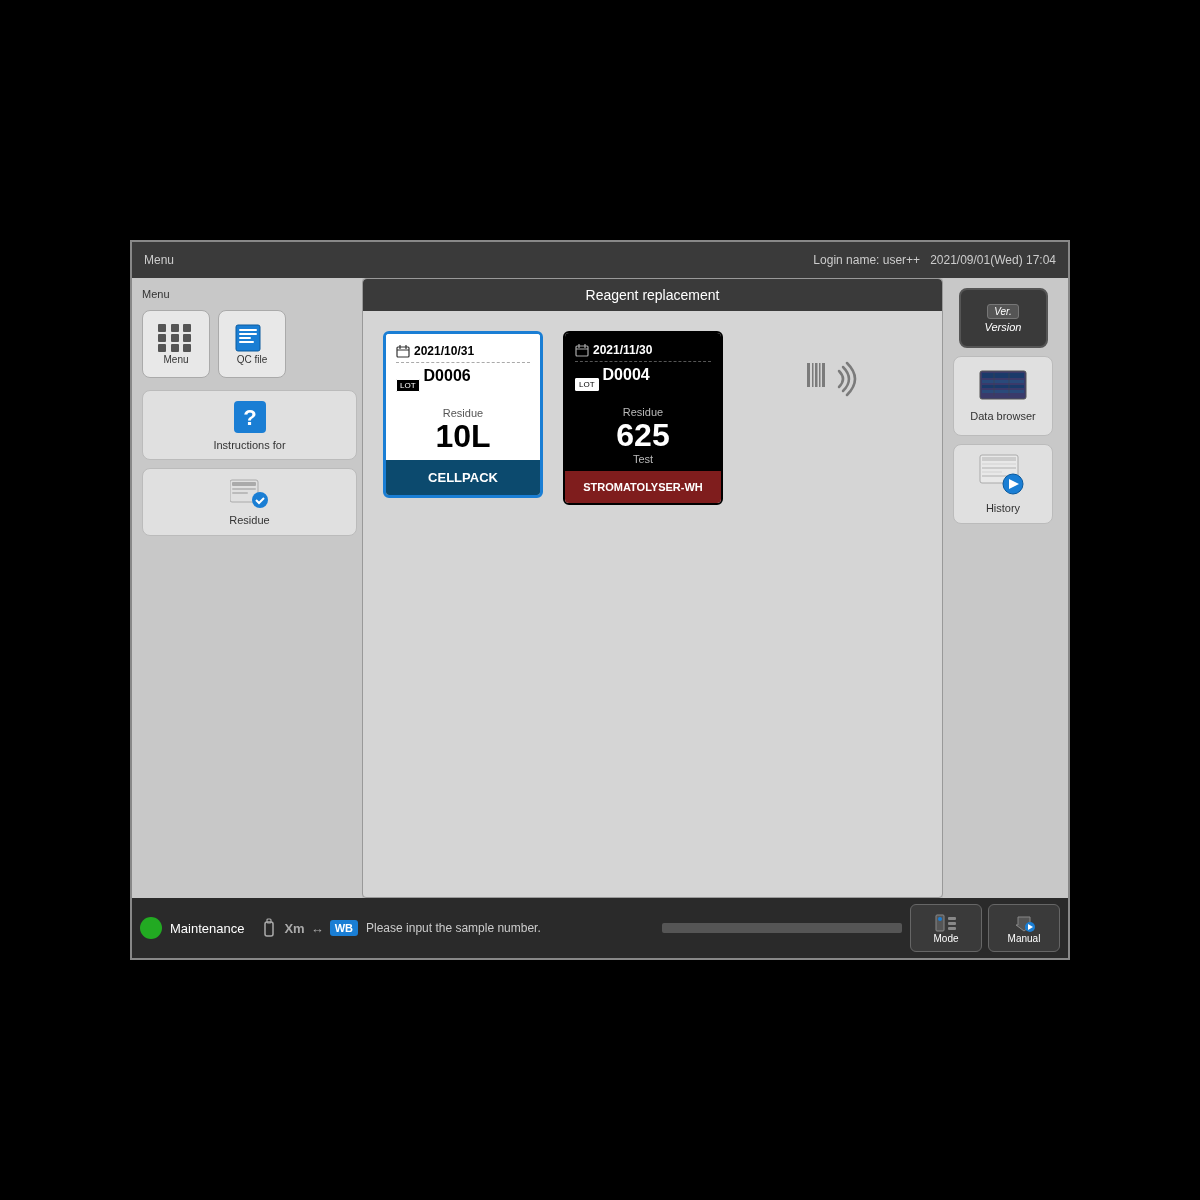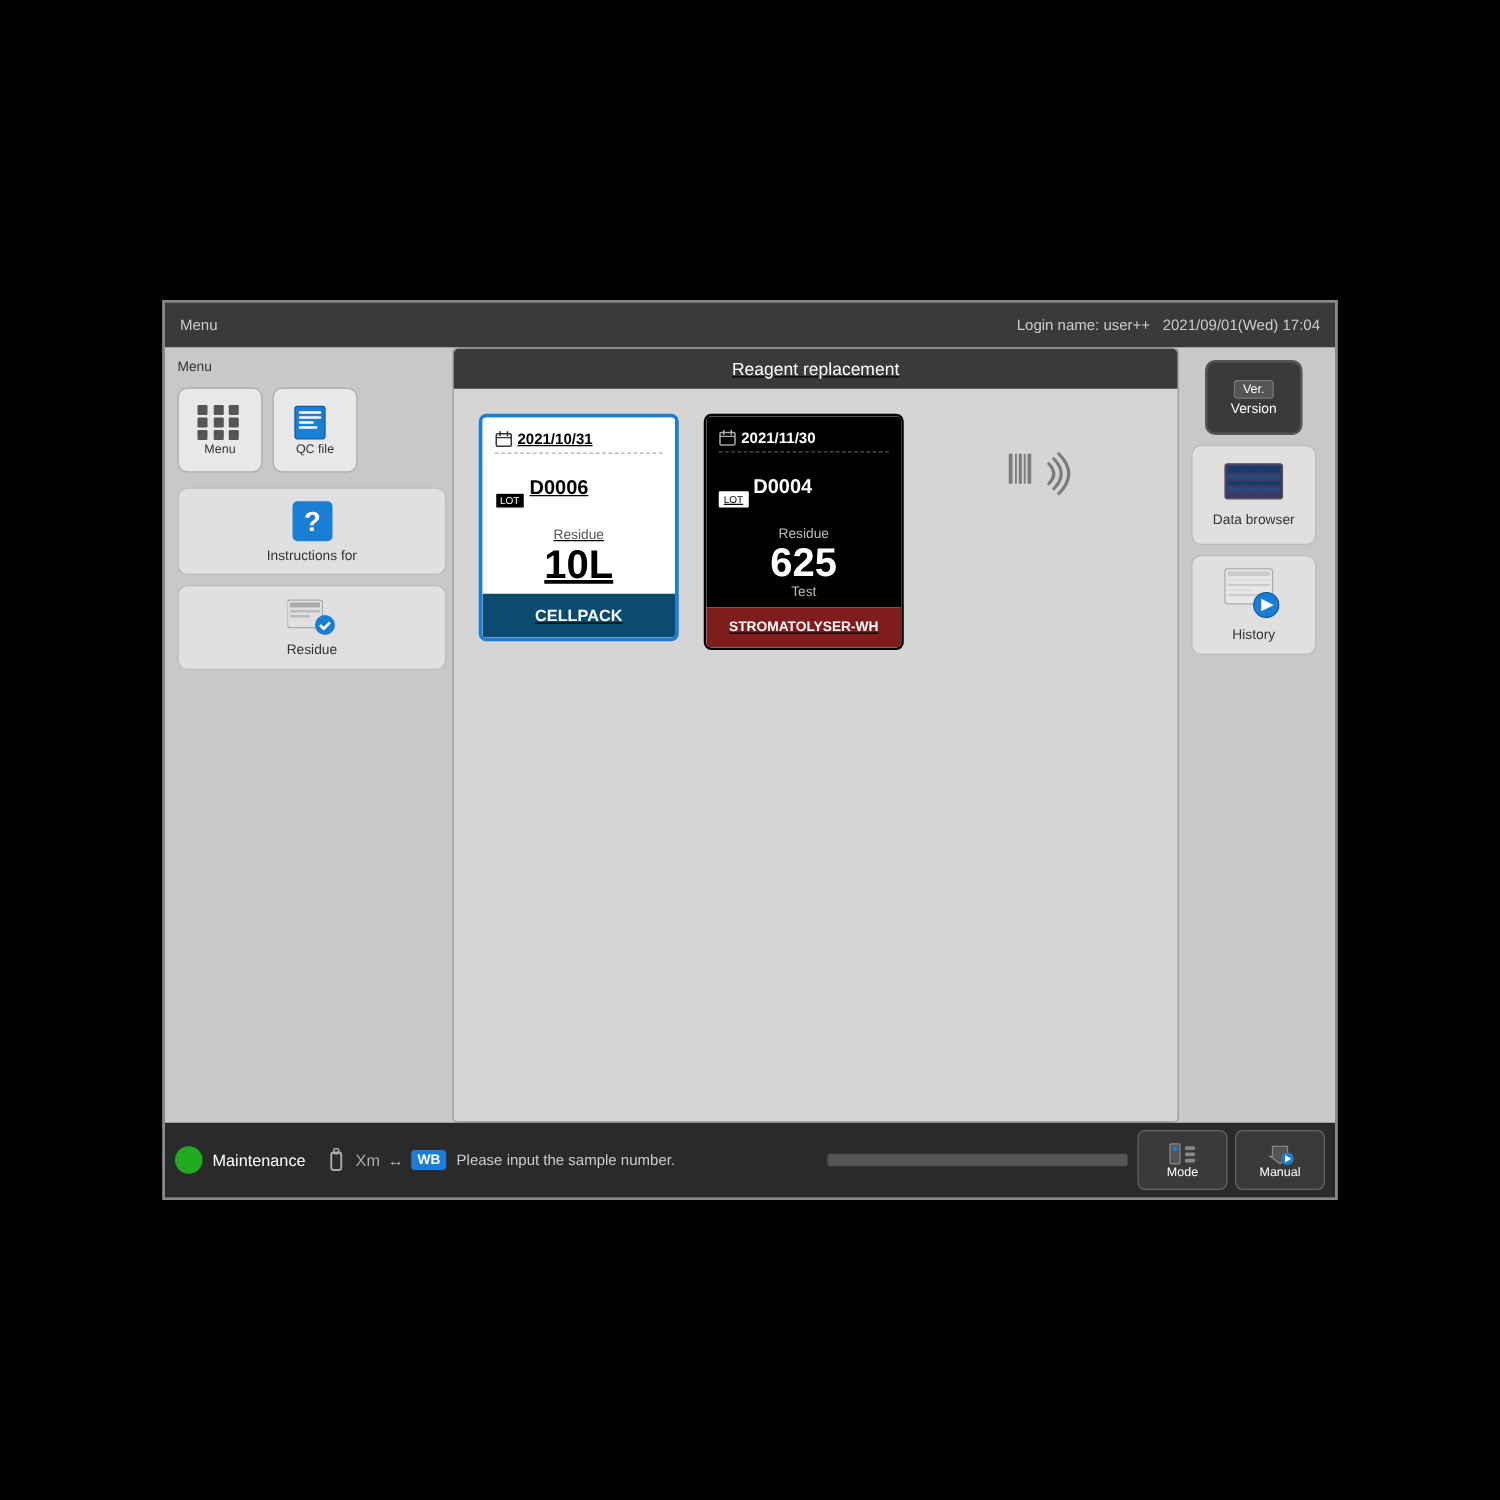--- a/index.html
+++ b/index.html
@@ -132,28 +132,29 @@
       right: 0;
       top: 0;
       bottom: 0;
       z-index: 1;
     }
     .version-btn {
       background: #3a3a3a;
       color: #fff;
       border: 2px solid #555;
       border-radius: 8px;
-      width: 78px;
+      width: 89px;
       height: 60px;
       display: flex;
       flex-direction: column;
       align-items: center;
       justify-content: center;
       cursor: pointer;
       font-size: 11px;
+      font-style: italic;
     }
     .version-btn .ver-badge {
       background: #555;
       border: 1px solid #777;
       border-radius: 3px;
       padding: 1px 6px;
       font-size: 10px;
       margin-bottom: 2px;
     }
     .right-item {
@@ -181,21 +182,20 @@
       position: absolute;
       left: 230px;
       top: 0;
       right: 125px;
       bottom: 0;
       background: rgba(180,180,180,0.3);
       z-index: 10;
       display: flex;
       align-items: flex-start;
       justify-content: center;
-      text-decoration: underline;
     }
     .modal {
       background: #d5d5d5;
       border: 1px solid #999;
       border-radius: 4px;
       width: 100%;
       height: 100%;
       display: flex;
       flex-direction: column;
     }
@@ -237,21 +237,21 @@
       color: #fff;
     }
     .reagent-date {
       display: flex;
       align-items: center;
       gap: 4px;
       font-size: 12px;
       font-weight: bold;
       border-bottom: 1px dashed #aaa;
       padding-bottom: 4px;
-      margin-bottom: 19px;
+      margin-bottom: 4px;
     }
     .reagent-card.dark-card .reagent-date {
       border-bottom-color: #555;
       color: #fff;
     }
     .lot-badge {
       background: #000;
       color: #fff;
       font-size: 8px;
       padding: 1px 3px;
@@ -601,21 +601,21 @@
     <div class="maintenance-badge"></div>
     <span class="maintenance-label">Maintenance</span>
 
     <div class="status-icons">
 
       <svg width="18" height="20" viewBox="0 0 18 20">
         <rect x="5" y="4" width="8" height="14" rx="2" fill="none" stroke="#aaa" stroke-width="1.5"></rect>
         <rect x="7" y="1" width="4" height="4" rx="1" fill="none" stroke="#aaa" stroke-width="1.2"></rect>
       </svg>
 
-      <span style="color:#aaa;font-size:13px;font-weight:normal;">Xm</span>
+      <span style="color:#aaa;font-size:13px;font-weight:bold;">Xm</span>
 
       <span style="color:#aaa;font-size:13px;">↔</span>
 
       <span class="wb-badge">WB</span>
     </div>
 
     <span class="status-message">Please input the sample number.</span>
 
     <div class="status-input-bar"></div>
 

